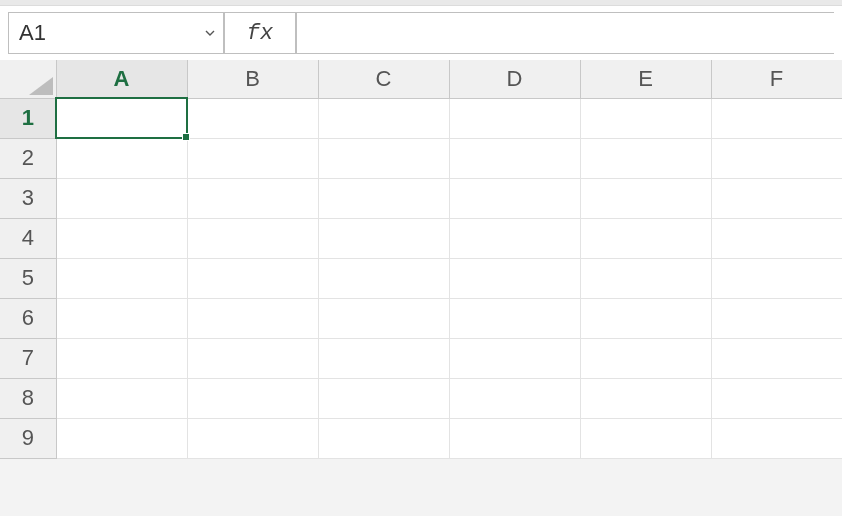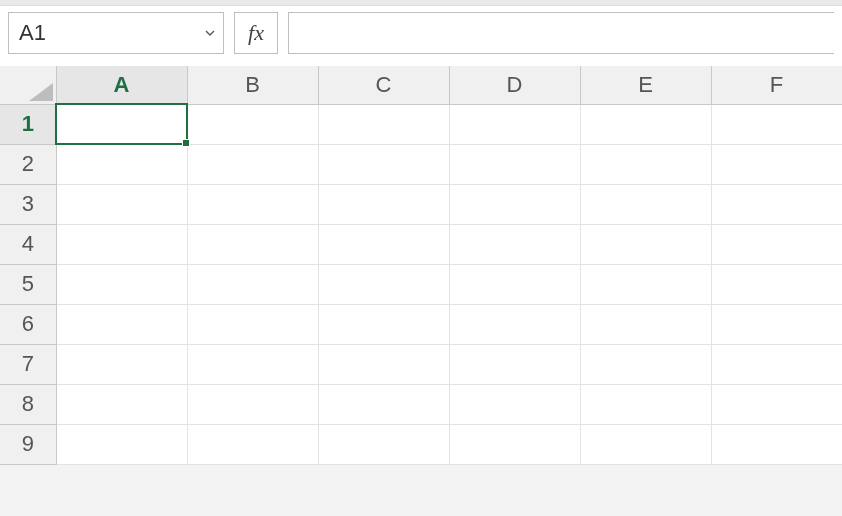--- a/index.html
+++ b/index.html
@@ -18,22 +18,21 @@
   
   .top-strip {
     height: 6px;
     background: #e9e9e9;
     border-bottom: 1px solid #dcdcdc;
   }
 
   
   .formula-bar {
     display: flex;
-    gap: 10px;
-    padding: 6px 8px 12px 8px;
+    padding: 6px 8px 6px 8px;
     background: #ffffff;
   }
 
   .name-box-wrap {
     position: relative;
     width: 216px;
     height: 42px;
     border: 1px solid #bfbfbf;
     background: #fff;
     display: flex;
@@ -57,29 +56,29 @@
     width: 14px;
     height: 14px;
     display: flex;
     align-items: center;
     justify-content: center;
     pointer-events: none;
     color: #555;
   }
 
   .fx-box {
-    width: 44px;
+    width: 72px;
     height: 42px;
     border: 1px solid #bfbfbf;
     background: #fff;
     display: flex;
     align-items: center;
     justify-content: center;
     font-style: italic;
-    font-family: Liberation Serif, serif;
+    font-family: Liberation Mono, monospace;
     font-size: 22px;
     color: #444;
     cursor: pointer;
   }
 
   .formula-input {
     flex: 1;
     height: 42px;
     border: 1px solid #bfbfbf;
     border-right: none;

